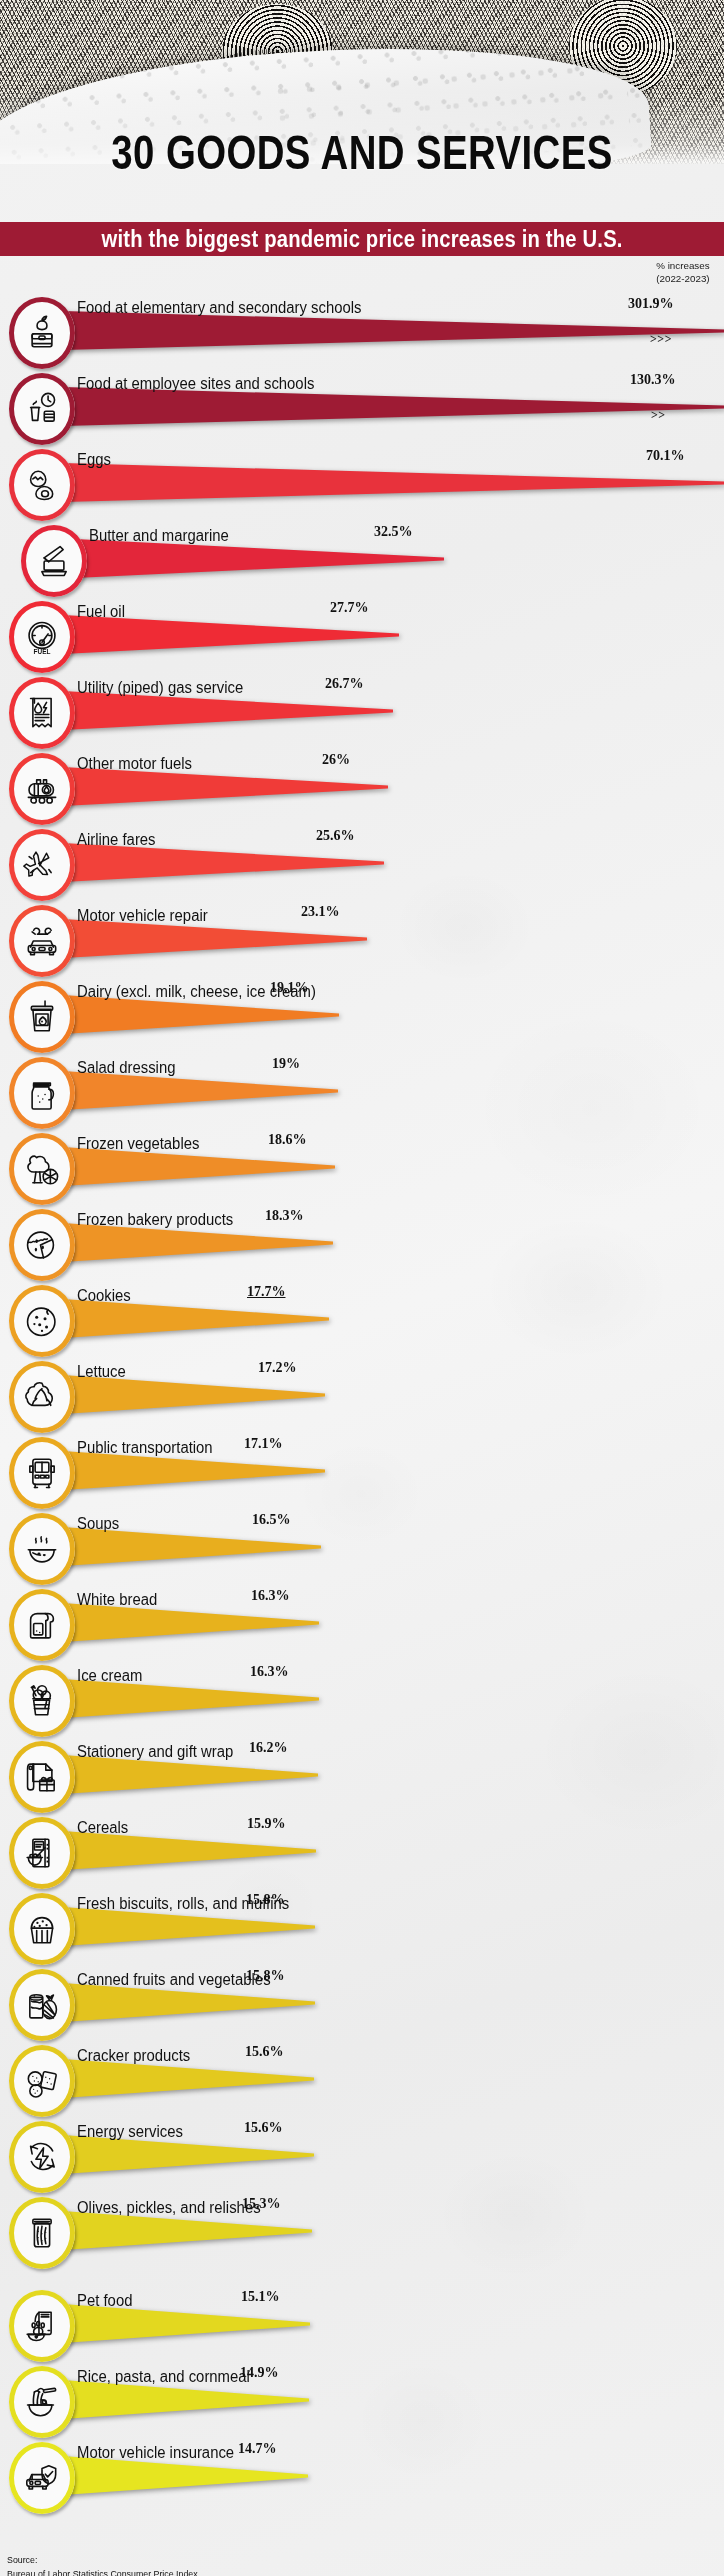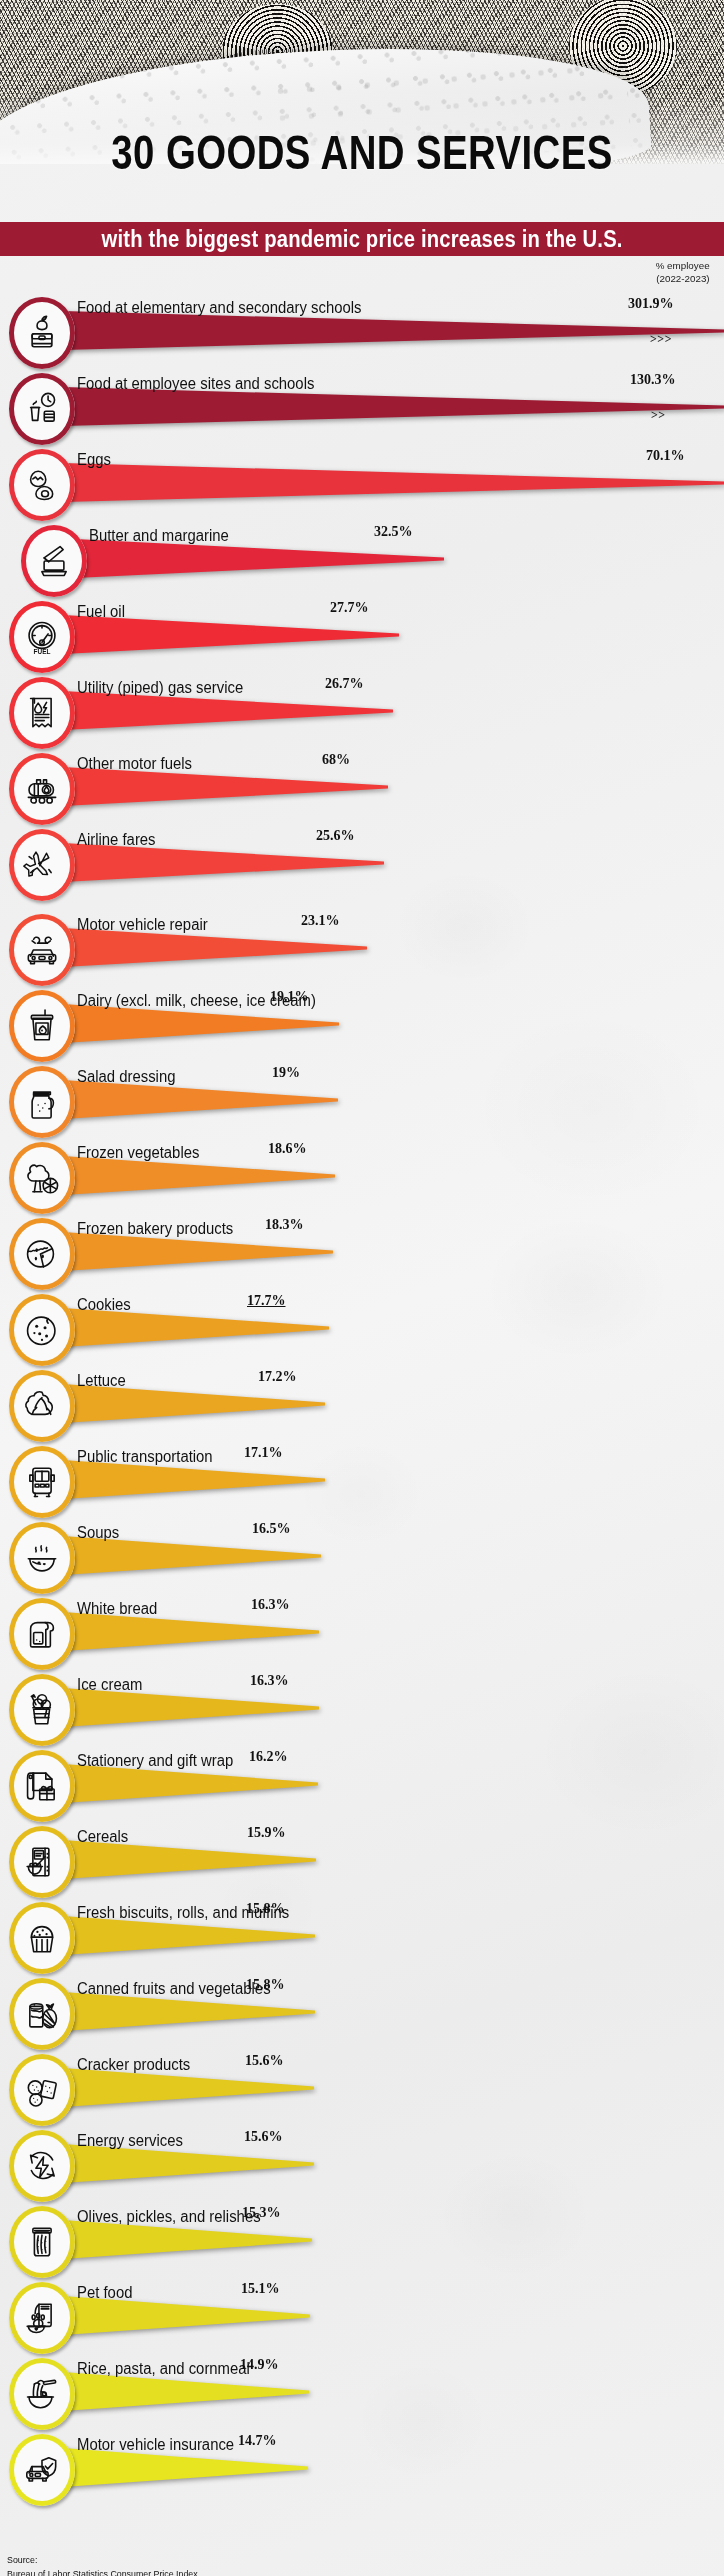--- a/index.html
+++ b/index.html
@@ -211,21 +211,21 @@
   </div>
 
   <div class="title-wrap">
     <div class="main-title">30 GOODS AND SERVICES</div>
   </div>
   <div class="sub-band">
     <div class="sub-title">with the biggest pandemic price increases in the U.S.</div>
   </div>
 
   <div class="col-head">
-    <div>% employee</div>
+    <div>% increases</div>
     <div>(2022-2023)</div>
   </div>
 
   <div id="rows">
       <div class="row" style="height: 76px;">
         <div class="bar-shape" style="width: 662px;">
           <svg viewBox="0 0 1284 82" preserveAspectRatio="none">
             <polygon points="0,6 1284,42 1284,48 0,82" fill="#9e1b34"></polygon>
           </svg>
         </div>
@@ -356,39 +356,39 @@
             <path d="M62 44c-4 5-6 7-6 10a6 6 0 0012 0c0-3-2-5-6-10z"></path>
             <rect x="36" y="26" width="10" height="10"></rect>
             <rect x="54" y="26" width="8" height="10"></rect>
             <path d="M14 72h72"></path>
             <circle cx="28" cy="80" r="7"></circle>
             <circle cx="50" cy="80" r="7"></circle>
             <circle cx="70" cy="80" r="7"></circle>
           </svg>
         </div>
         <div class="row-label">Other motor fuels</div>
-        <div class="row-value" style="left: 322px;">68%</div>
+        <div class="row-value" style="left: 322px;">26%</div>
       </div>
       <div class="row" style="height: 76px;">
         <div class="bar-shape" style="width: 321px;">
           <svg viewBox="0 0 624 82" preserveAspectRatio="none">
             <polygon points="0,6 624,42 624,48 0,82" fill="#f2413a"></polygon>
           </svg>
         </div>
         <div class="badge">
           <div class="ring" style="border-color: rgb(242, 65, 58);"></div>
           <svg class="glyph" viewBox="0 0 100 100">
             <path d="M52 16l10 10-22 24 26 14 7 8-13 3-20-12-10 12 3 12-8 5-6-16-16-6 5-8 12 3 12-10-12-20 3-13 8 7 14 26z" transform="rotate(18 50 50) scale(.94) translate(3 2)"></path>
             <path d="M16 28l8 6M20 70l8-5M74 70l-6-8"></path>
           </svg>
         </div>
         <div class="row-label">Airline fares</div>
         <div class="row-value" style="left: 316px;">25.6%</div>
       </div>
-      <div class="row" style="height: 76px; margin-top: 9px;">
+      <div class="row" style="height: 76px;">
         <div class="bar-shape" style="width: 304px;">
           <svg viewBox="0 0 590 82" preserveAspectRatio="none">
             <polygon points="0,6 590,42 590,48 0,82" fill="#f24d36"></polygon>
           </svg>
         </div>
         <div class="badge">
           <div class="ring" style="border-color: rgb(242, 77, 54);"></div>
           <svg class="glyph" viewBox="0 0 100 100">
             <path d="M28 22a8 8 0 1110 10l26 0a8 8 0 1110-10"></path>
             <path d="M24 26l8 6M72 26l-8 6"></path>
@@ -764,21 +764,21 @@
             <circle cx="50" cy="52" r="1.6" class="fl"></circle>
             <circle cx="60" cy="48" r="1.6" class="fl"></circle>
             <circle cx="40" cy="62" r="1.6" class="fl"></circle>
             <circle cx="50" cy="70" r="1.6" class="fl"></circle>
             <circle cx="60" cy="64" r="1.6" class="fl"></circle>
           </svg>
         </div>
         <div class="row-label">Olives, pickles, and relishes</div>
         <div class="row-value" style="left: 242px;">15.3%</div>
       </div>
-      <div class="row" style="height: 76px;">
+      <div class="row" style="height: 76px; margin-top: 17px;">
         <div class="bar-shape" style="width: 247px;">
           <svg viewBox="0 0 480 82" preserveAspectRatio="none">
             <polygon points="0,6 480,42 480,48 0,82" fill="#e3d81f"></polygon>
           </svg>
         </div>
         <div class="badge">
           <div class="ring" style="border-color: rgb(227, 216, 31);"></div>
           <svg class="glyph" viewBox="0 0 100 100">
             <path d="M42 14h32v54a4 4 0 01-4 4H46a4 4 0 01-4-4z"></path>
             <path d="M42 14c-8 6-10 14-10 24"></path>

